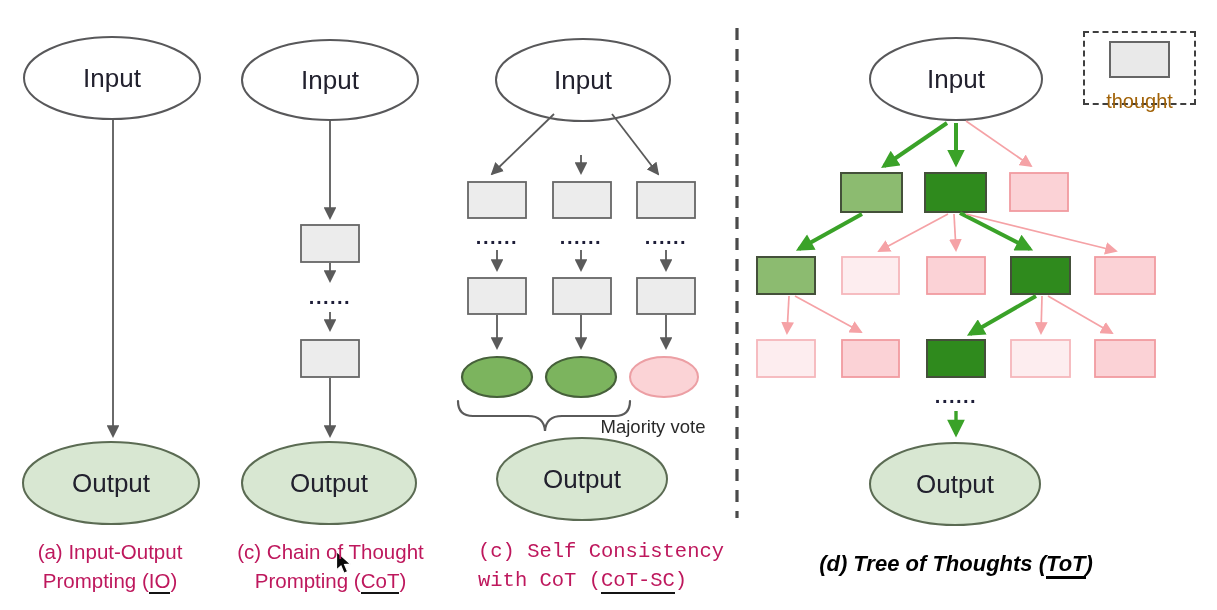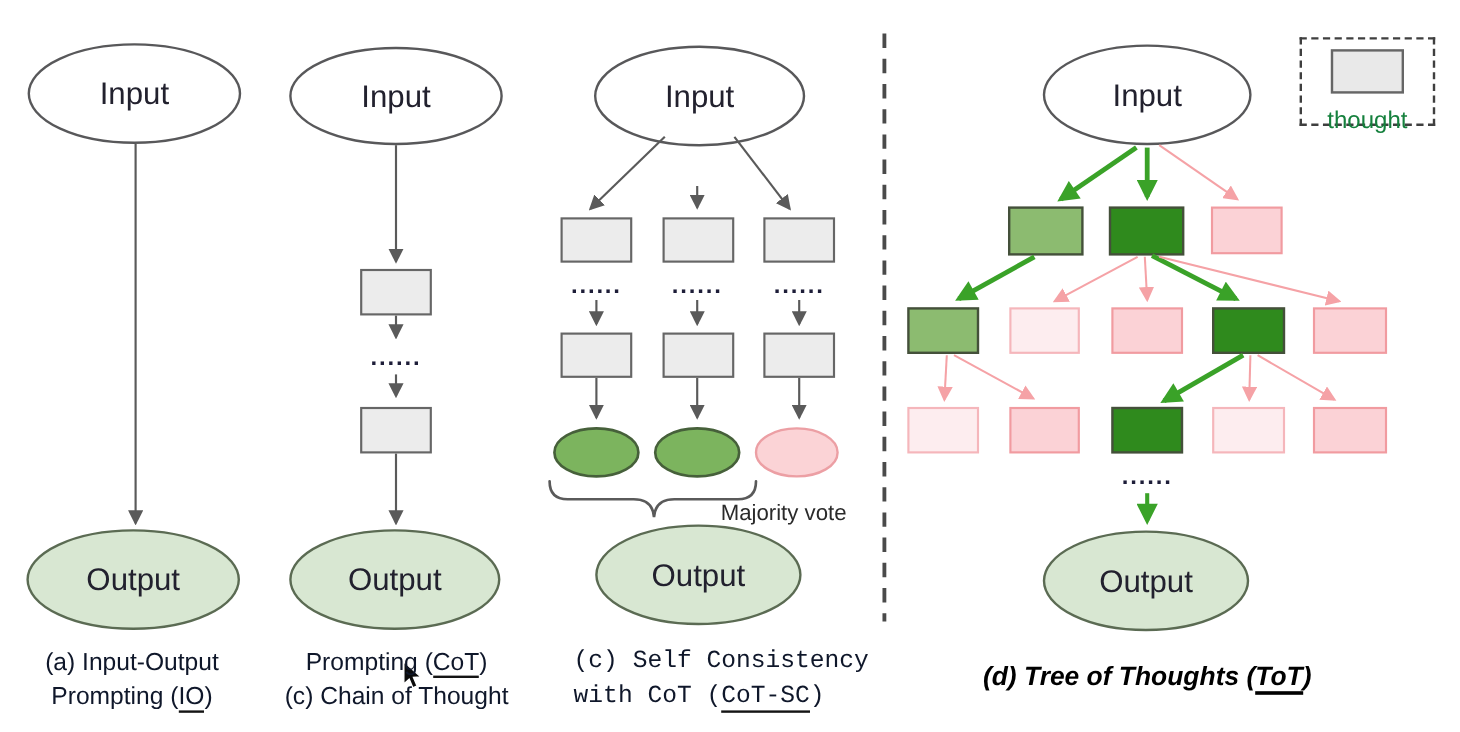--- a/index.html
+++ b/index.html
@@ -11,34 +11,34 @@
   svg.canvas { position:absolute; left:0; top:0; }
   svg text {
     font-family:"Liberation Sans", sans-serif;
     fill:#22212e;
   }
   .node-label { font-size:26px; }
   .dots-label { font-size:20px; font-weight:bold; letter-spacing:1.5px; fill:#1d1d38; }
   .majority-label { font-size:18.5px; fill:#2a2a2a; }
   .caption {
     position:absolute; text-align:center; font-size:20.5px; line-height:29px;
-    color:#0f172a; white-space:nowrap;
+    color:#be185d; white-space:nowrap;
   }
   .caption .u { border-bottom:2.5px solid #141414; padding-bottom:0px; }
   #cap-tot { font-weight:bold; font-size:22px; color:#000; }
   #cap-tot .u { border-bottom:3px solid #000; }
   #legend {
     position:absolute; left:1083px; top:31px; width:109px; height:70px;
     border:2.5px dashed #3f3f3f; background:#ffffff; text-align:center;
   }
   #legend .swatch {
     width:57px; height:33px; margin:8px auto 2px auto;
     background:#e9e9e9; border:2px solid #666666;
   }
-  #legend .legend-label { font-size:20px; color:#15803d;margin-top:12px; }
+  #legend .legend-label { font-size:20px; color:#a16207;margin-top:12px; }
 </style>
 </head>
 <body>
 
 <svg class="canvas" width="1217" height="610" viewBox="0 0 1217 610">
   <defs>
     <marker id="mGray" viewBox="0 0 10 10" refX="8.5" refY="5" markerWidth="7" markerHeight="7" orient="auto">
       <path d="M0,0 L10,5 L0,10 z" fill="#5a5a5a"></path>
     </marker>
     <marker id="mPink" viewBox="0 0 10 10" refX="8.5" refY="5" markerWidth="7.5" markerHeight="7.5" orient="auto">
@@ -160,22 +160,22 @@
 
   <path d="M336.5,551.5 L336.5,570 L341,566 L344,573.2 L347.6,571.6 L344.6,564.6 L350.8,564.2 Z" fill="#0a0a0a" stroke="#ffffff" stroke-width="1.2"></path>
 </svg>
 
 <div class="caption" id="cap-io" style="left:10px; top:537px; width:200px;">
   <div>(a) Input-Output</div>
   <div><span>Prompting (</span><span class="u">IO</span><span>)</span></div>
 </div>
 
 <div class="caption" id="cap-cot" style="left:228px; top:537px; width:205px;">
+  <div>(c) Chain of Thought</div>
   <div><span>Prompting (</span><span class="u">CoT</span><span>)</span></div>
-  <div>(c) Chain of Thought</div>
 </div>
 
 <div class="caption" id="cap-cotsc" style="left:478px; top:537px; width:206px;font-family:Liberation Mono, monospace;">
   <div>(c) Self Consistency</div>
   <div><span>with CoT (</span><span class="u">CoT-SC</span><span>)</span></div>
 </div>
 
 <div class="caption" id="cap-tot" style="left:800px; top:549px; width:312px;font-style:italic;">
   <span>(d) Tree of Thoughts (</span><span class="u">ToT</span><span>)</span>
 </div>

